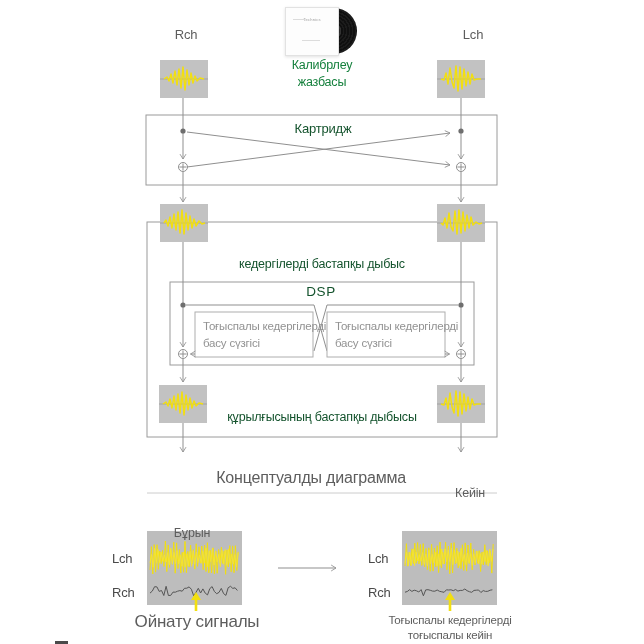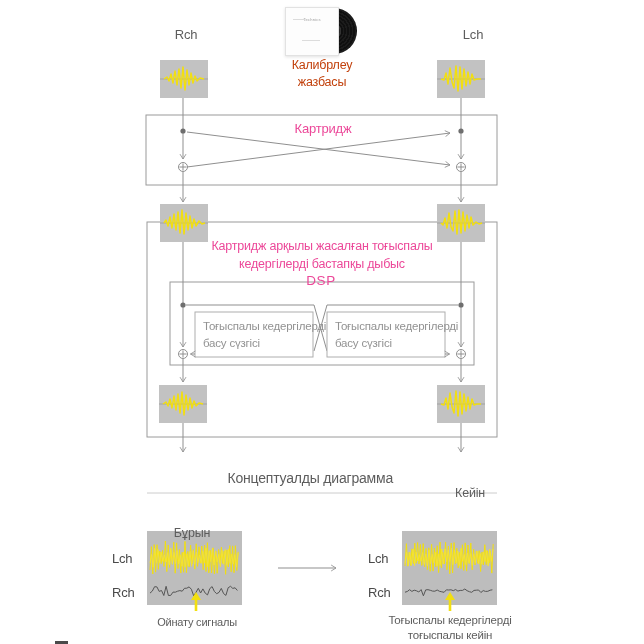--- a/index.html
+++ b/index.html
@@ -1,20 +1,20 @@
 <!DOCTYPE html>
 <html><head>
 <meta charset="utf-8">
 <style>
   html,body{margin:0;padding:0;background:#fff;}
   .canvas{position:relative;width:540px;height:644px;background:#fff;
           font-family:"Liberation Sans",sans-serif;overflow:hidden;}
   svg{display:block;}
   .layer{position:absolute;left:0;top:0;}
-  .lbl{position:absolute;color:#ec4899;font-size:12.5px;letter-spacing:-0.2px;
+  .lbl{position:absolute;color:#14532d;font-size:12.5px;letter-spacing:-0.2px;
        white-space:nowrap;z-index:5;line-height:18px;}
   .center{transform:translateX(-50%);text-align:center;}
   .soft{color:#5d5d5d;}
   .wavebox{position:absolute;width:48px;height:38px;background:#c2c2c2;z-index:2;}
   .panel{position:absolute;width:95px;height:74px;background:#bdbdbd;z-index:2;}
   .sleeve{position:absolute;left:285px;top:7px;width:52px;height:47px;background:#fdfdfd;
           border:1px solid #e2e2e2;z-index:3;box-shadow:0 1px 3px rgba(0,0,0,.12);}
   .sleeve .brand{position:absolute;left:50%;top:9px;transform:translateX(-50%);
           font-size:4px;color:#9a9a9a;letter-spacing:.2px;}
   .sleeve .mark{position:absolute;background:#dcdcdc;height:1px;}
@@ -177,57 +177,58 @@
     </g>
     <g>
       <polygon points="445,600 455,600 450,592" fill="#f2df10"></polygon>
       <line x1="450" y1="599" x2="450" y2="611" stroke="#f2df10" stroke-width="2.6"></line>
     </g>
   </svg>
 
   <div class="lbl center soft" style="left:186px;top:26px;font-size:13px">Rch</div>
   <div class="lbl center soft" style="left:473px;top:26px;font-size:13px">Lch</div>
 
-  <div class="lbl center" style="left:322px;top:57px;color:#c2410c;line-height:16.5px">
+  <div class="lbl center" style="left:322px;top:57px;color:#15803d;line-height:16.5px">
     <span>Калибрлеу</span><br>
     <span>жазбасы</span>
   </div>
 
   <div class="lbl center" style="left:323px;top:120px;font-size:13px">Картридж</div>
 
   <div class="lbl center" style="left:322px;top:237px">
-    <span>Картридж арқылы жасалған тоғыспалы</span><br>
+    <br>
     <span>кедергілерді бастапқы дыбыс</span>
   </div>
 
-  <div class="lbl center" style="left:321px;top:272px;font-size:13.5px;letter-spacing:.6px">DSP</div>
+  <div class="lbl center" style="left:321px;top:283px;font-size:13.5px;letter-spacing:.6px">DSP</div>
 
   <div class="filterbox-text" style="left:203px;top:318px">
     <span>Тоғыспалы кедергілерді</span><br>
     <span>басу сүзгісі</span>
   </div>
   <div class="filterbox-text" style="left:335px;top:318px">
     <span>Тоғыспалы кедергілерді</span><br>
     <span>басу сүзгісі</span>
   </div>
 
   <div class="lbl center" style="left:322px;top:390px">
     <br>
-  </div>
-
-  <div class="lbl soft" style="right:147px;top:469px;font-size:14px">Концептуалды диаграмма</div>
+    <span>құрылғысының бастапқы дыбысы</span>
+  </div>
+
+  <div class="lbl soft" style="right:134px;top:469px;font-size:16px">Концептуалды диаграмма</div>
 
   <div class="lbl center soft" style="left:192px;top:524px">Бұрын</div>
   <div class="lbl center soft" style="left:470px;top:484px">Кейін</div>
 
   <div class="lbl" style="left:112px;top:550px;font-size:13px;color:#4a4a4a">Lch</div>
   <div class="lbl" style="left:112px;top:584px;font-size:13px;color:#4a4a4a">Rch</div>
   <div class="lbl" style="left:368px;top:550px;font-size:13px;color:#4a4a4a">Lch</div>
   <div class="lbl" style="left:368px;top:584px;font-size:13px;color:#4a4a4a">Rch</div>
 
-  <div class="lbl center soft" style="left:197px;top:613px;font-size:11px">Ойнату сигналы</div>
+  <div class="lbl center soft" style="left:197px;top:613px;font-size:17px">Ойнату сигналы</div>
   <div class="lbl center soft" style="left:450px;top:613px;font-size:11.5px;line-height:15px">
     <span>Тоғыспалы кедергілерді</span><br>
     <span>тоғыспалы кейін</span>
   </div>
 
   <div class="artifact"></div>
 </div>
 
 </body></html>

